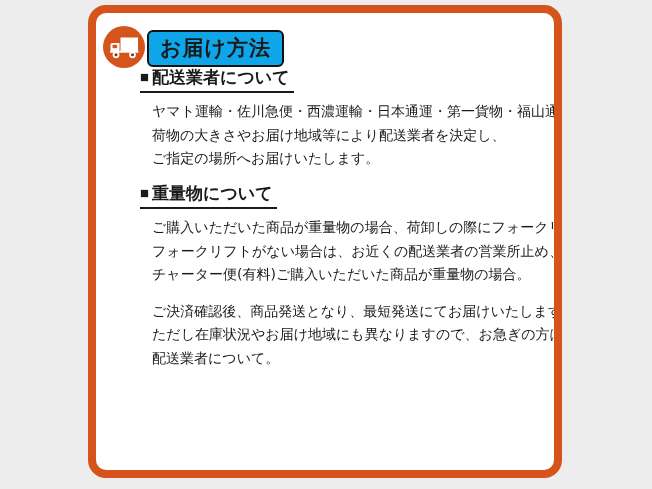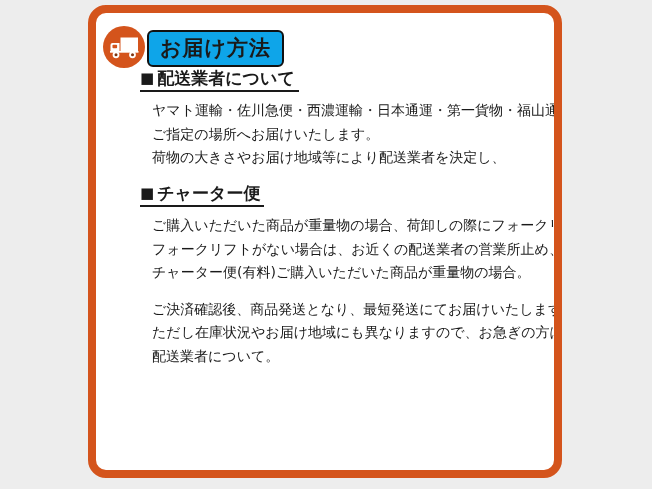--- a/index.html
+++ b/index.html
@@ -34,20 +34,21 @@
   .content{
     position:absolute;left:44px;top:55px;width:414px;
   }
   .section{margin-bottom:13px;}
   .section-heading{
     display:inline-block;
     font-size:17px;font-weight:bold;line-height:1.2;
     border-bottom:2px solid var(--text);
     padding:0 4px 2px 0;
     white-space:nowrap;
+    font-family:Liberation Mono, monospace;
   }
   .bullet{
     font-size:15px;margin-right:3px;position:relative;top:-1px;
   }
   .section-body{
     margin:7px 0 0 12px;
     font-size:14px;line-height:23.5px;
   }
   .body-line{white-space:nowrap;}
 </style>
@@ -73,28 +74,28 @@
   <div class="title-box">お届け方法</div>
 
   <div class="content">
 
     <div class="section">
       <div class="section-heading">
         <span class="bullet">■</span><span>配送業者について</span>
       </div>
       <div class="section-body">
         <div class="body-line">ヤマト運輸・佐川急便・西濃運輸・日本通運・第一貨物・福山通運他、</div>
+        <div class="body-line">荷物の大きさやお届け地域等により配送業者を決定し、</div>
         <div class="body-line">ご指定の場所へお届けいたします。</div>
-        <div class="body-line">荷物の大きさやお届け地域等により配送業者を決定し、</div>
       </div>
     </div>
 
     <div class="section">
       <div class="section-heading">
-        <span class="bullet">■</span><span>チャーター便</span>
+        <span class="bullet">■</span><span>重量物について</span>
       </div>
       <div class="section-body">
         <div class="body-line">ご購入いただいた商品が重量物の場合、荷卸しの際にフォークリフトが</div>
         <div class="body-line">フォークリフトがない場合は、お近くの配送業者の営業所止め、または</div>
         <div class="body-line">チャーター便(有料)ご購入いただいた商品が重量物の場合。</div>
       </div>
     </div>
 
     <div class="section">
       <div class="section-body">

